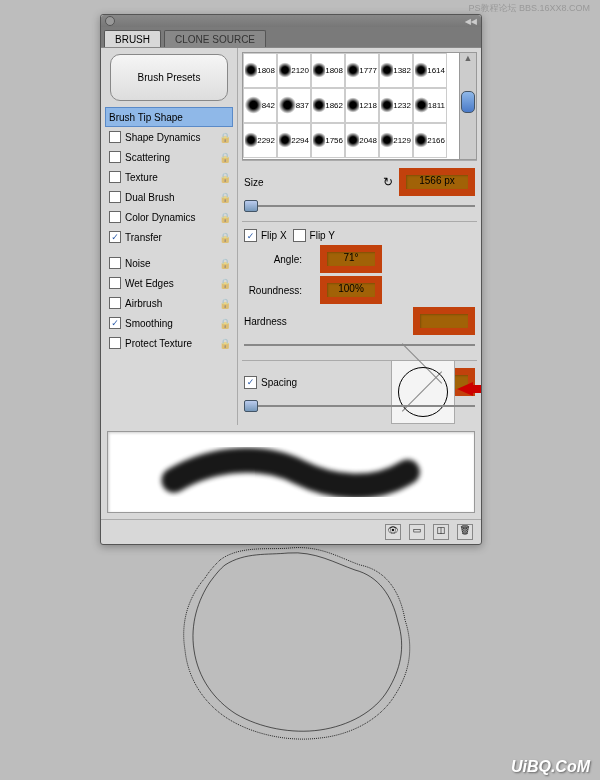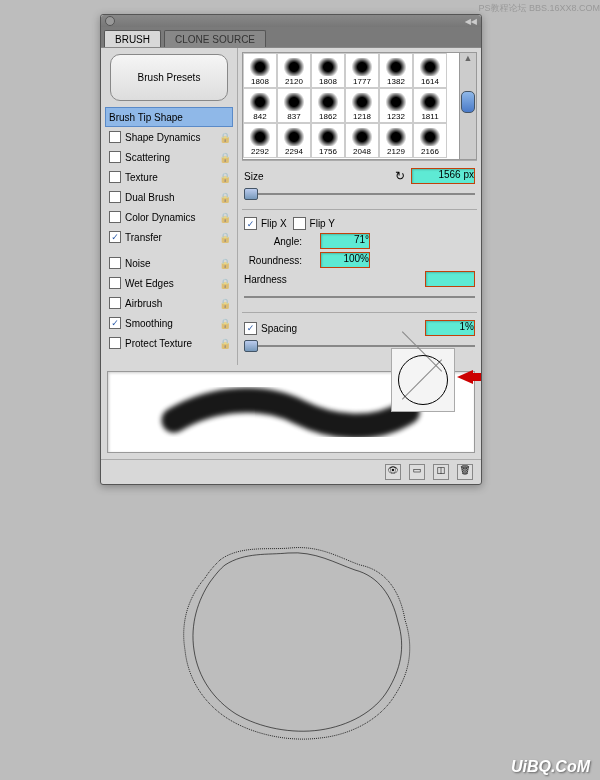--- a/index.html
+++ b/index.html
@@ -13,47 +13,47 @@
 .main{display:flex;background:#d8d8d8;border-top:1px solid #888}
 .side{width:128px;padding:6px 4px;border-right:1px solid #aaa}
 .presets-btn{display:block;width:100px;margin:0 auto 6px;padding:17px 8px;border:1px solid #888;border-radius:10px;background:linear-gradient(#f5f5f5,#ddd);font-size:10px;text-align:center;cursor:pointer}
 .side-item{display:flex;align-items:center;height:18px;padding:0 3px;border:1px solid transparent;font-size:10px;color:#000}
 .side-item.selected{background:#8fb8e8;border:1px solid #5a8ac8}
 .side-item .cb{width:10px;height:10px;border:1px solid #666;background:#fff;margin-right:4px;display:flex;align-items:center;justify-content:center;font-size:9px;color:#2a5aa8}
 .side-item .lock{margin-left:auto;width:10px;height:10px;opacity:.5}
 .side-sep{height:6px}
 .right{flex:1;padding:4px;position:relative}
 .brush-grid{display:grid;grid-template-columns:repeat(6,34px);grid-auto-rows:35px;gap:0;border:1px solid #999;background:#fff;height:106px;overflow:hidden}
-.brush-cell{border:1px solid #ccc;display:flex;flex-direction:column;align-items:center;justify-content:flex-end;padding:1px;box-sizing:border-box}
+.brush-cell{border:1px solid #ccc;display:flex;flex-direction:row;align-items:center;justify-content:flex-end;padding:1px;box-sizing:border-box}
 .brush-cell .sw{width:24px;height:18px;background:#000;margin-bottom:1px}
 .brush-cell .sw.splat{background:radial-gradient(circle,#000 30%,transparent 70%)}
 .brush-cell .nm{font-size:8px}
 .grid-scroll{position:absolute;right:4px;top:4px;width:16px;height:106px;background:#ccc;border:1px solid #999;display:flex;flex-direction:column;align-items:center}
 .grid-scroll .arr{font-size:9px;color:#666}
 .grid-scroll .thumb{width:12px;height:20px;background:linear-gradient(#8fb8e8,#4a7ac8);border-radius:5px;margin-top:28px;border:1px solid #456}
 .sec{border-top:1px solid #aaa;padding:4px 2px}
 .row{display:flex;align-items:center;margin:3px 0;font-size:10px}
 .row .lbl{width:58px;text-align:right;margin-right:18px}
-.input-box{width:48px;height:14px;border:1px solid #c2410c;background:#5eead4;text-align:right;font-size:10px;box-shadow:inset 1px 1px 2px rgba(0,0,0,.2)}
+.input-box{width:48px;height:14px;border:7px solid #c2410c;background:#a16207;text-align:center;font-size:10px;box-shadow:inset 1px 1px 2px rgba(0,0,0,.2)}
 .slider{position:relative;height:14px;margin:2px 0 4px}
 .slider .track{position:absolute;top:6px;left:0;right:0;height:2px;background:#888}
 .slider .knob{position:absolute;top:1px;width:12px;height:10px;background:linear-gradient(#bce,#79b);border:1px solid #456;border-radius:2px}
 .cb2{width:11px;height:11px;border:1px solid #666;background:#fff;margin-right:4px;display:inline-flex;align-items:center;justify-content:center;font-size:9px;color:#2a5aa8}
 .angle-ctl{position:absolute;right:22px;top:138px;width:62px;height:62px;border:1px solid #aaa;background:#f4f4f4}
 .angle-circ{position:absolute;left:6px;top:6px;width:48px;height:48px;border:1px solid #000;border-radius:50%}
 .angle-arr1{position:absolute;left:2px;top:2px;width:56px;height:1px;background:#888;transform:rotate(45deg);transform-origin:center}
 .angle-arr2{position:absolute;left:2px;top:30px;width:56px;height:1px;background:#888;transform:rotate(-45deg);transform-origin:center}
 .red-arrow{position:absolute;right:4px;top:160px;width:0;height:0;border-right:16px solid #c00;border-top:7px solid transparent;border-bottom:7px solid transparent}
 .red-arrow::after{content:"";position:absolute;left:16px;top:-4px;width:8px;height:8px;background:#c00}
 .reset-icon{margin-left:auto;margin-right:6px;font-size:12px}
 .preview{margin:6px;height:80px;border:1px solid #999;background:#fff;box-shadow:inset 1px 1px 3px rgba(0,0,0,.2);display:flex;align-items:center;justify-content:center}
 .stroke{width:90%;height:50px}
 .bottom-icons{display:flex;justify-content:flex-end;gap:8px;padding:4px 8px;border-top:1px solid #aaa}
 .bi{width:14px;height:14px;border:1px solid #888;background:#ddd;font-size:9px;text-align:center}
-.wm1{position:absolute;right:0;top:2px;color:#999;font-size:9px;font-family:Arial}
+.wm1{position:absolute;right:10px;top:2px;color:#999;font-size:9px;font-family:Arial}
 .wm2{position:absolute;right:10px;bottom:4px;color:#fff;font-size:16px;font-weight:bold;font-style:italic;text-shadow:1px 1px 2px #666}
 .outline-shape{position:absolute;left:160px;top:540px;width:280px;height:210px}
 </style>
 </head>
 <body>
 
 <div class="wm1">PS教程论坛 BBS.16XX8.COM</div>
 
 <div class="panel">
   <div class="panel-top">

